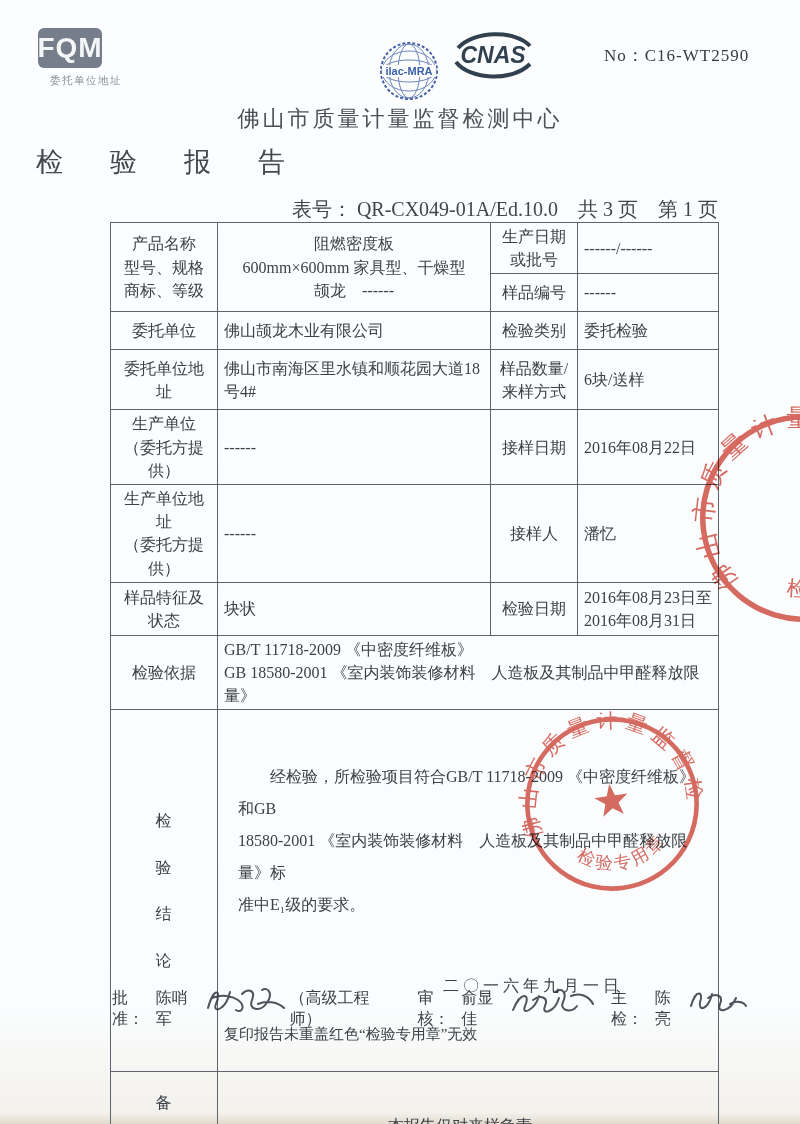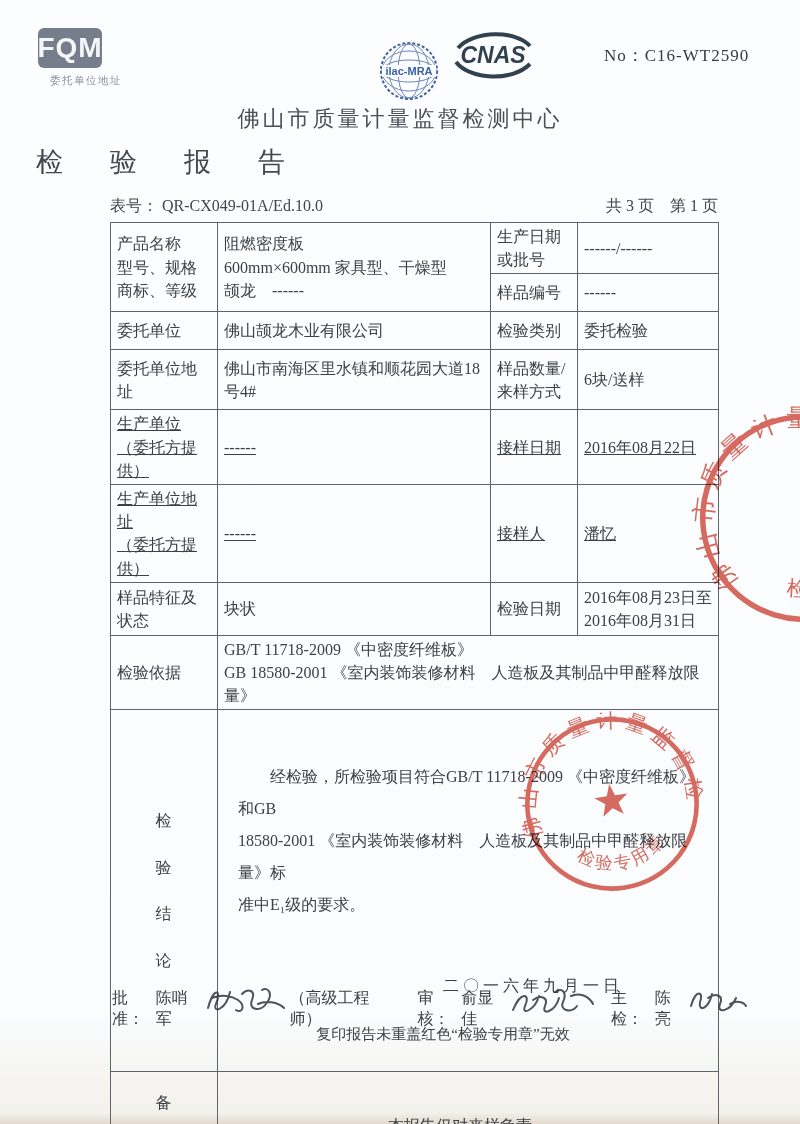--- a/index.html
+++ b/index.html
@@ -21,35 +21,35 @@
     font-family:"Liberation Serif","DejaVu Serif",serif;}
   .logo-num.tiny{font-size:7.5px;letter-spacing:0;}
   .cnas-wrap{display:flex;align-items:flex-start;gap:8px;}
   .cnas-info{font-size:10.5px;line-height:13px;color:#4d5258;
     font-family:"Liberation Sans","DejaVu Sans",sans-serif;}
   .cnas-info .b{font-weight:bold;color:#32383f;}
   .report-no{font-size:17px;letter-spacing:1px;color:#373c42;}
   
   .org-title{width:800px;text-align:center;font-size:22px;letter-spacing:3px;color:#4b5057;}
   .doc-title{width:800px;text-align:left;font-size:27px;letter-spacing:10px;color:#44494f;padding-left:36px;}
-  .meta-line{left:110px;top:196px;width:608px;display:flex;justify-content:space-between;font-size:16px;color:#41464c;gap:20px;}
+  .meta-line{left:110px;top:196px;width:608px;display:flex;justify-content:flex-end;font-size:20px;color:#41464c;gap:20px;}
   
   table.report{position:absolute;left:110px;top:222px;width:608px;border-collapse:collapse;table-layout:fixed;}
   table.report td{border:1px solid #5d646b;font-size:16px;color:#3c4147;
     vertical-align:middle;padding:2px 6px;white-space:pre-line;line-height:1.45;}
-  td.lbl{padding:2px 3px;}
+  td.lbl{text-align:center;padding:2px 3px;}
   td.val{text-align:left;padding-left:10px;}
-  td.val-center{text-align:left;}
+  td.val-center{text-align:center;}
   tr.h50{height:50px;} tr.h38{height:38px;} tr.h60{height:60px;}
-  tr.h52{height:52px;text-decoration:underline;} tr.h53{height:53px;} tr.h248{height:248px;} tr.h108{height:108px;}
+  tr.h52{height:52px;} tr.h53{height:53px;} tr.h248{height:248px;} tr.h108{height:108px;}
   td.vert-lbl{text-align:center;font-size:17px;line-height:1.6;letter-spacing:1px;}
   td.concl{vertical-align:top;padding:0;}
   .concl-text{padding:26px 8px 0 14px;line-height:32px;}
   .concl-date{margin-top:29px;text-align:center;padding-left:130px;letter-spacing:4px;}
-  .concl-disc{margin-top:4px;text-align:center;padding-right:50px;font-size:15px;}
+  .concl-disc{margin-top:4px;text-align:left;padding-right:50px;font-size:15px;}
   .remark-val{text-align:center;padding-left:80px;}
   
   .footer{left:112px;top:988px;width:640px;display:flex;font-size:16px;color:#3c4147;}
   .footer .sig{margin:-8px 2px 0 2px;flex:none;}
   .footer .gap1{width:26px;flex:none;}
   .footer .gap2{width:14px;flex:none;}
   
   .stamp{opacity:.82;mix-blend-mode:multiply;pointer-events:none;}
   .stamp-main{left:520px;top:712px;transform:rotate(-8deg);}
   .stamp-edge{left:694px;top:408px;transform:rotate(-28deg);}

